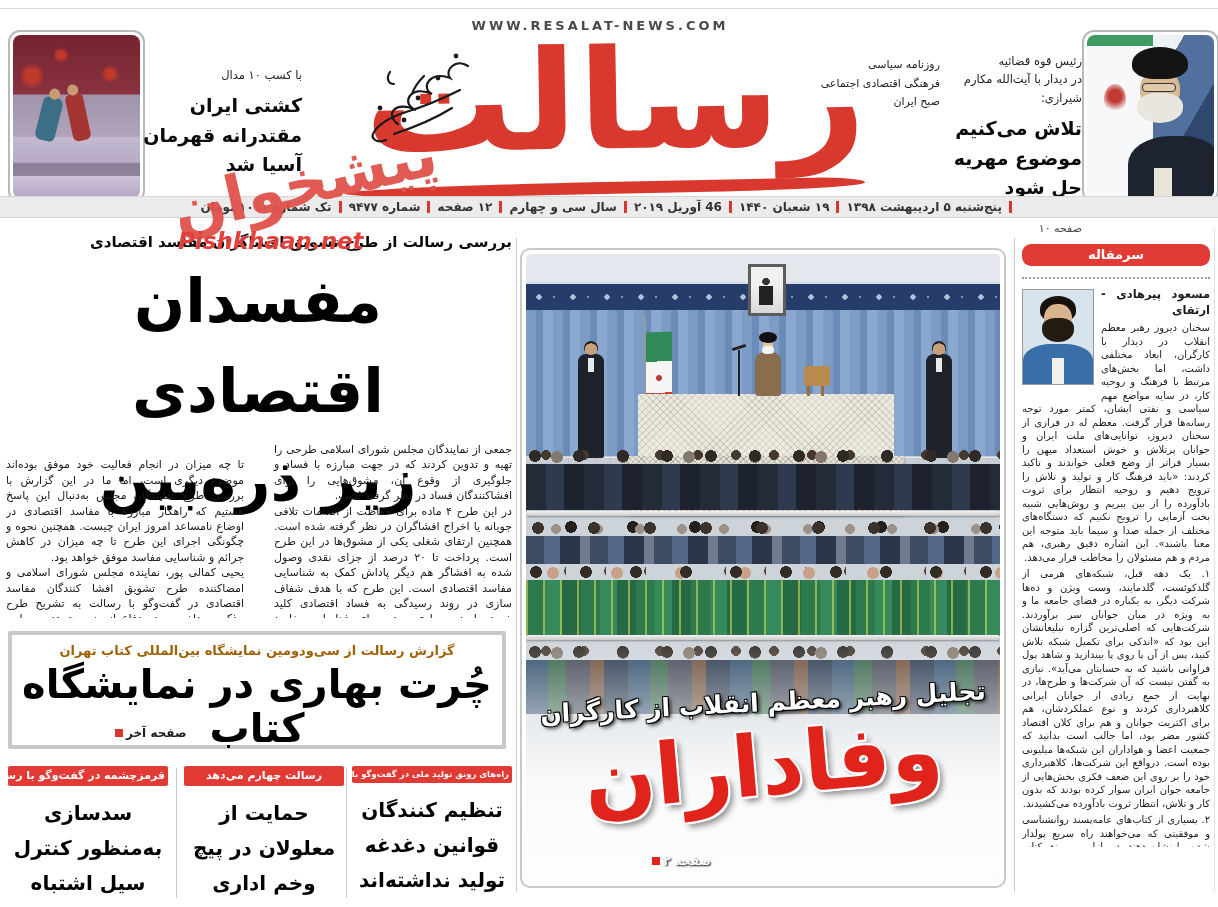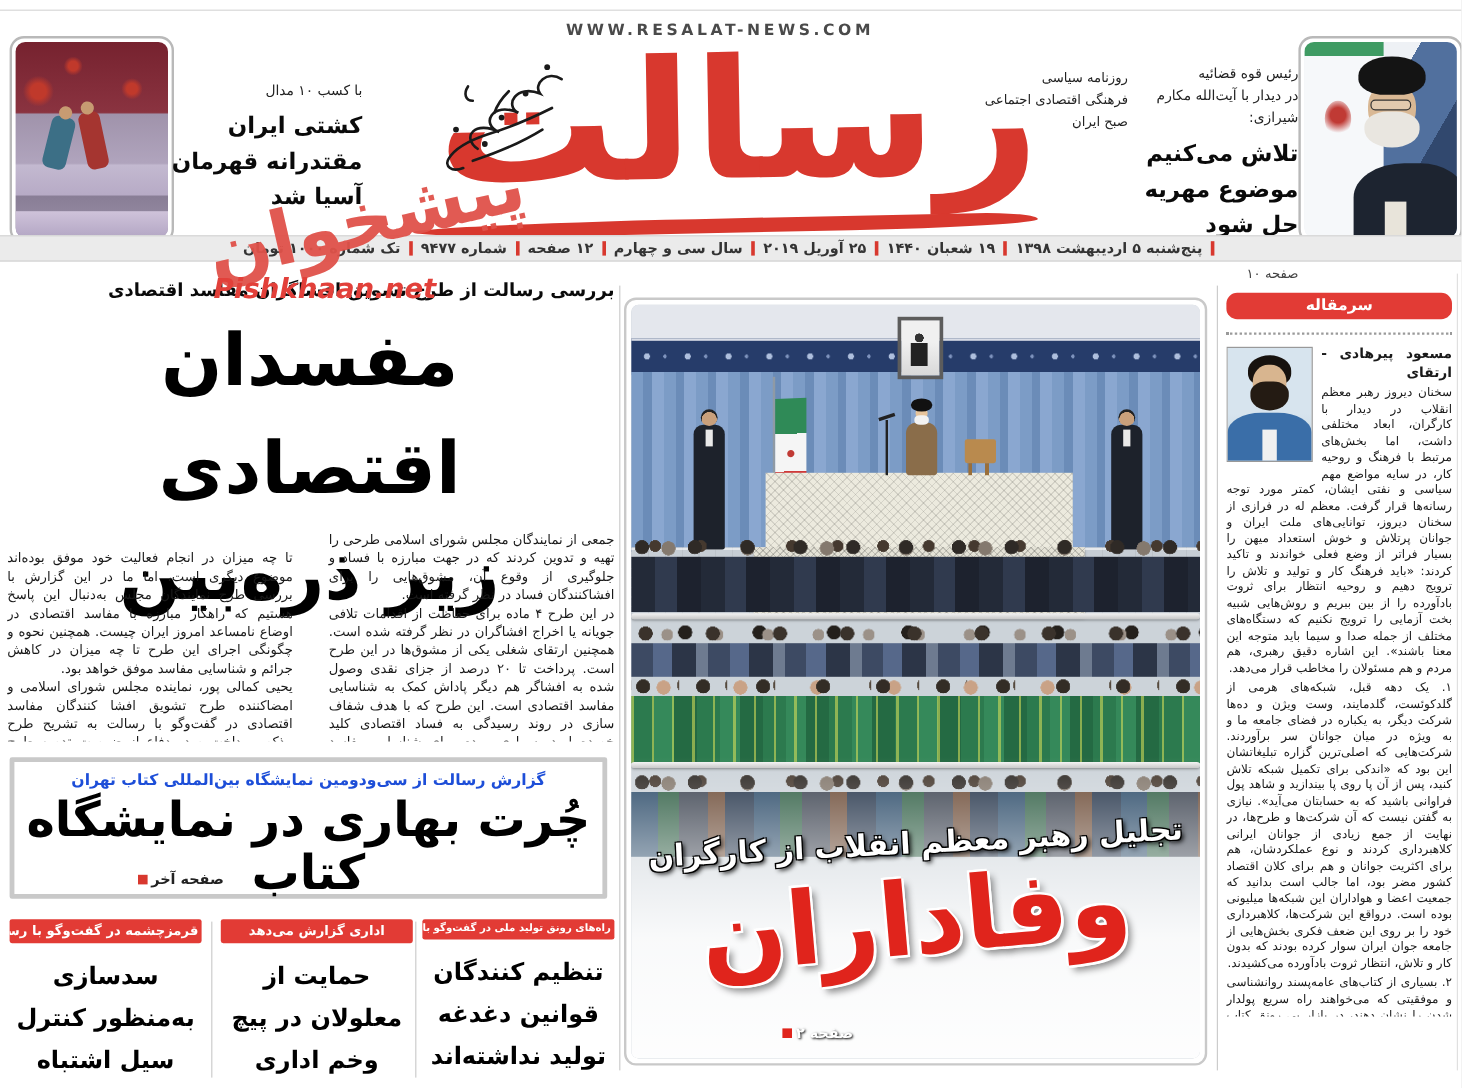--- a/index.html
+++ b/index.html
@@ -83,21 +83,21 @@
   .lead-h1{position:absolute;left:0;top:256px;width:516px;text-align:center;font-weight:900;color:#000;}
   .lh-line1{font-size:60px;line-height:90px;}
   .lh-line2{font-size:60px;line-height:86px;}
   .lead-cols{position:absolute;left:6px;top:442px;width:506px;height:176px;display:flex;gap:30px;
              font-size:11px;line-height:1.4;text-align:justify;color:#1a1a1a;overflow:hidden;}
   .lead-col{flex:1;white-space:pre-line;}
 
   
   .bookbox{position:absolute;left:8px;top:631px;width:498px;height:118px;border:4px solid #c9c9c9;
            border-radius:2px;background:#fff;box-sizing:border-box;}
-  .bf-kicker{margin-top:8px;text-align:center;font-size:13px;font-weight:800;color:#1d4ed8;}
+  .bf-kicker{margin-top:8px;text-align:center;font-size:13px;font-weight:800;color:#a16207;}
   .bf-head{margin-top:4px;text-align:center;font-size:40px;font-weight:900;color:#000;line-height:1.1;}
   .bf-page{position:absolute;left:100px;bottom:5px;font-size:12px;font-weight:700;color:#222;direction:rtl;}
 
   .sq{display:inline-block;width:8px;height:8px;background:#d8382e;margin:0 3px;}
 
   
   .bbox{position:absolute;top:766px;width:160px;direction:rtl;}
   .bb1{left:8px;}.bb2{left:184px;}.bb3{left:352px;}
   .bvline{position:absolute;top:768px;height:130px;width:1px;background:#cccccc;}
   .bv1{left:176px;}.bv2{left:346px;}
@@ -280,21 +280,21 @@
       <div class="rturban"></div>
     </div>
   </div>
 
   <div class="datebar">
     <span class="dsep"></span>
     <span>پنج‌شنبه ۵ اردیبهشت ۱۳۹۸</span>
     <span class="dsep"></span>
     <span>۱۹ شعبان ۱۴۴۰</span>
     <span class="dsep"></span>
-    <span>۲۵ آوریل ۲۰۱۹</span>
+    <span>46 آوریل ۲۰۱۹</span>
     <span class="dsep"></span>
     <span>سال سی و چهارم</span>
     <span class="dsep"></span>
     <span>۱۲ صفحه</span>
     <span class="dsep"></span>
     <span>شماره ۹۴۷۷</span>
     <span class="dsep"></span>
     <span>تک شماره ۱۰۰۰ تومان</span>
   </div>
 
@@ -330,21 +330,21 @@
 
   <div class="bvline bv1"></div>
   <div class="bvline bv2"></div>
 
   <div class="bbox bb1">
     <div class="blabel">قرمزچشمه در گفت‌وگو با رسالت</div>
     <div class="bhead">سدسازی به‌منظور کنترل سیل اشتباه است</div>
 
   </div>
   <div class="bbox bb2">
-    <div class="blabel">اداری گزارش می‌دهد</div>
+    <div class="blabel">رسالت چهارم می‌دهد</div>
     <div class="bhead">حمایت از معلولان در پیچ وخم اداری</div>
 
   </div>
   <div class="bbox bb3">
     <div class="blabel small">راه‌های رونق تولید ملی در گفت‌وگو با حجت عبدالملکی</div>
     <div class="bhead">تنظیم کنندگان قوانین دغدغه تولید نداشته‌اند</div>
 
   </div>
 
   <div class="photo-box">

